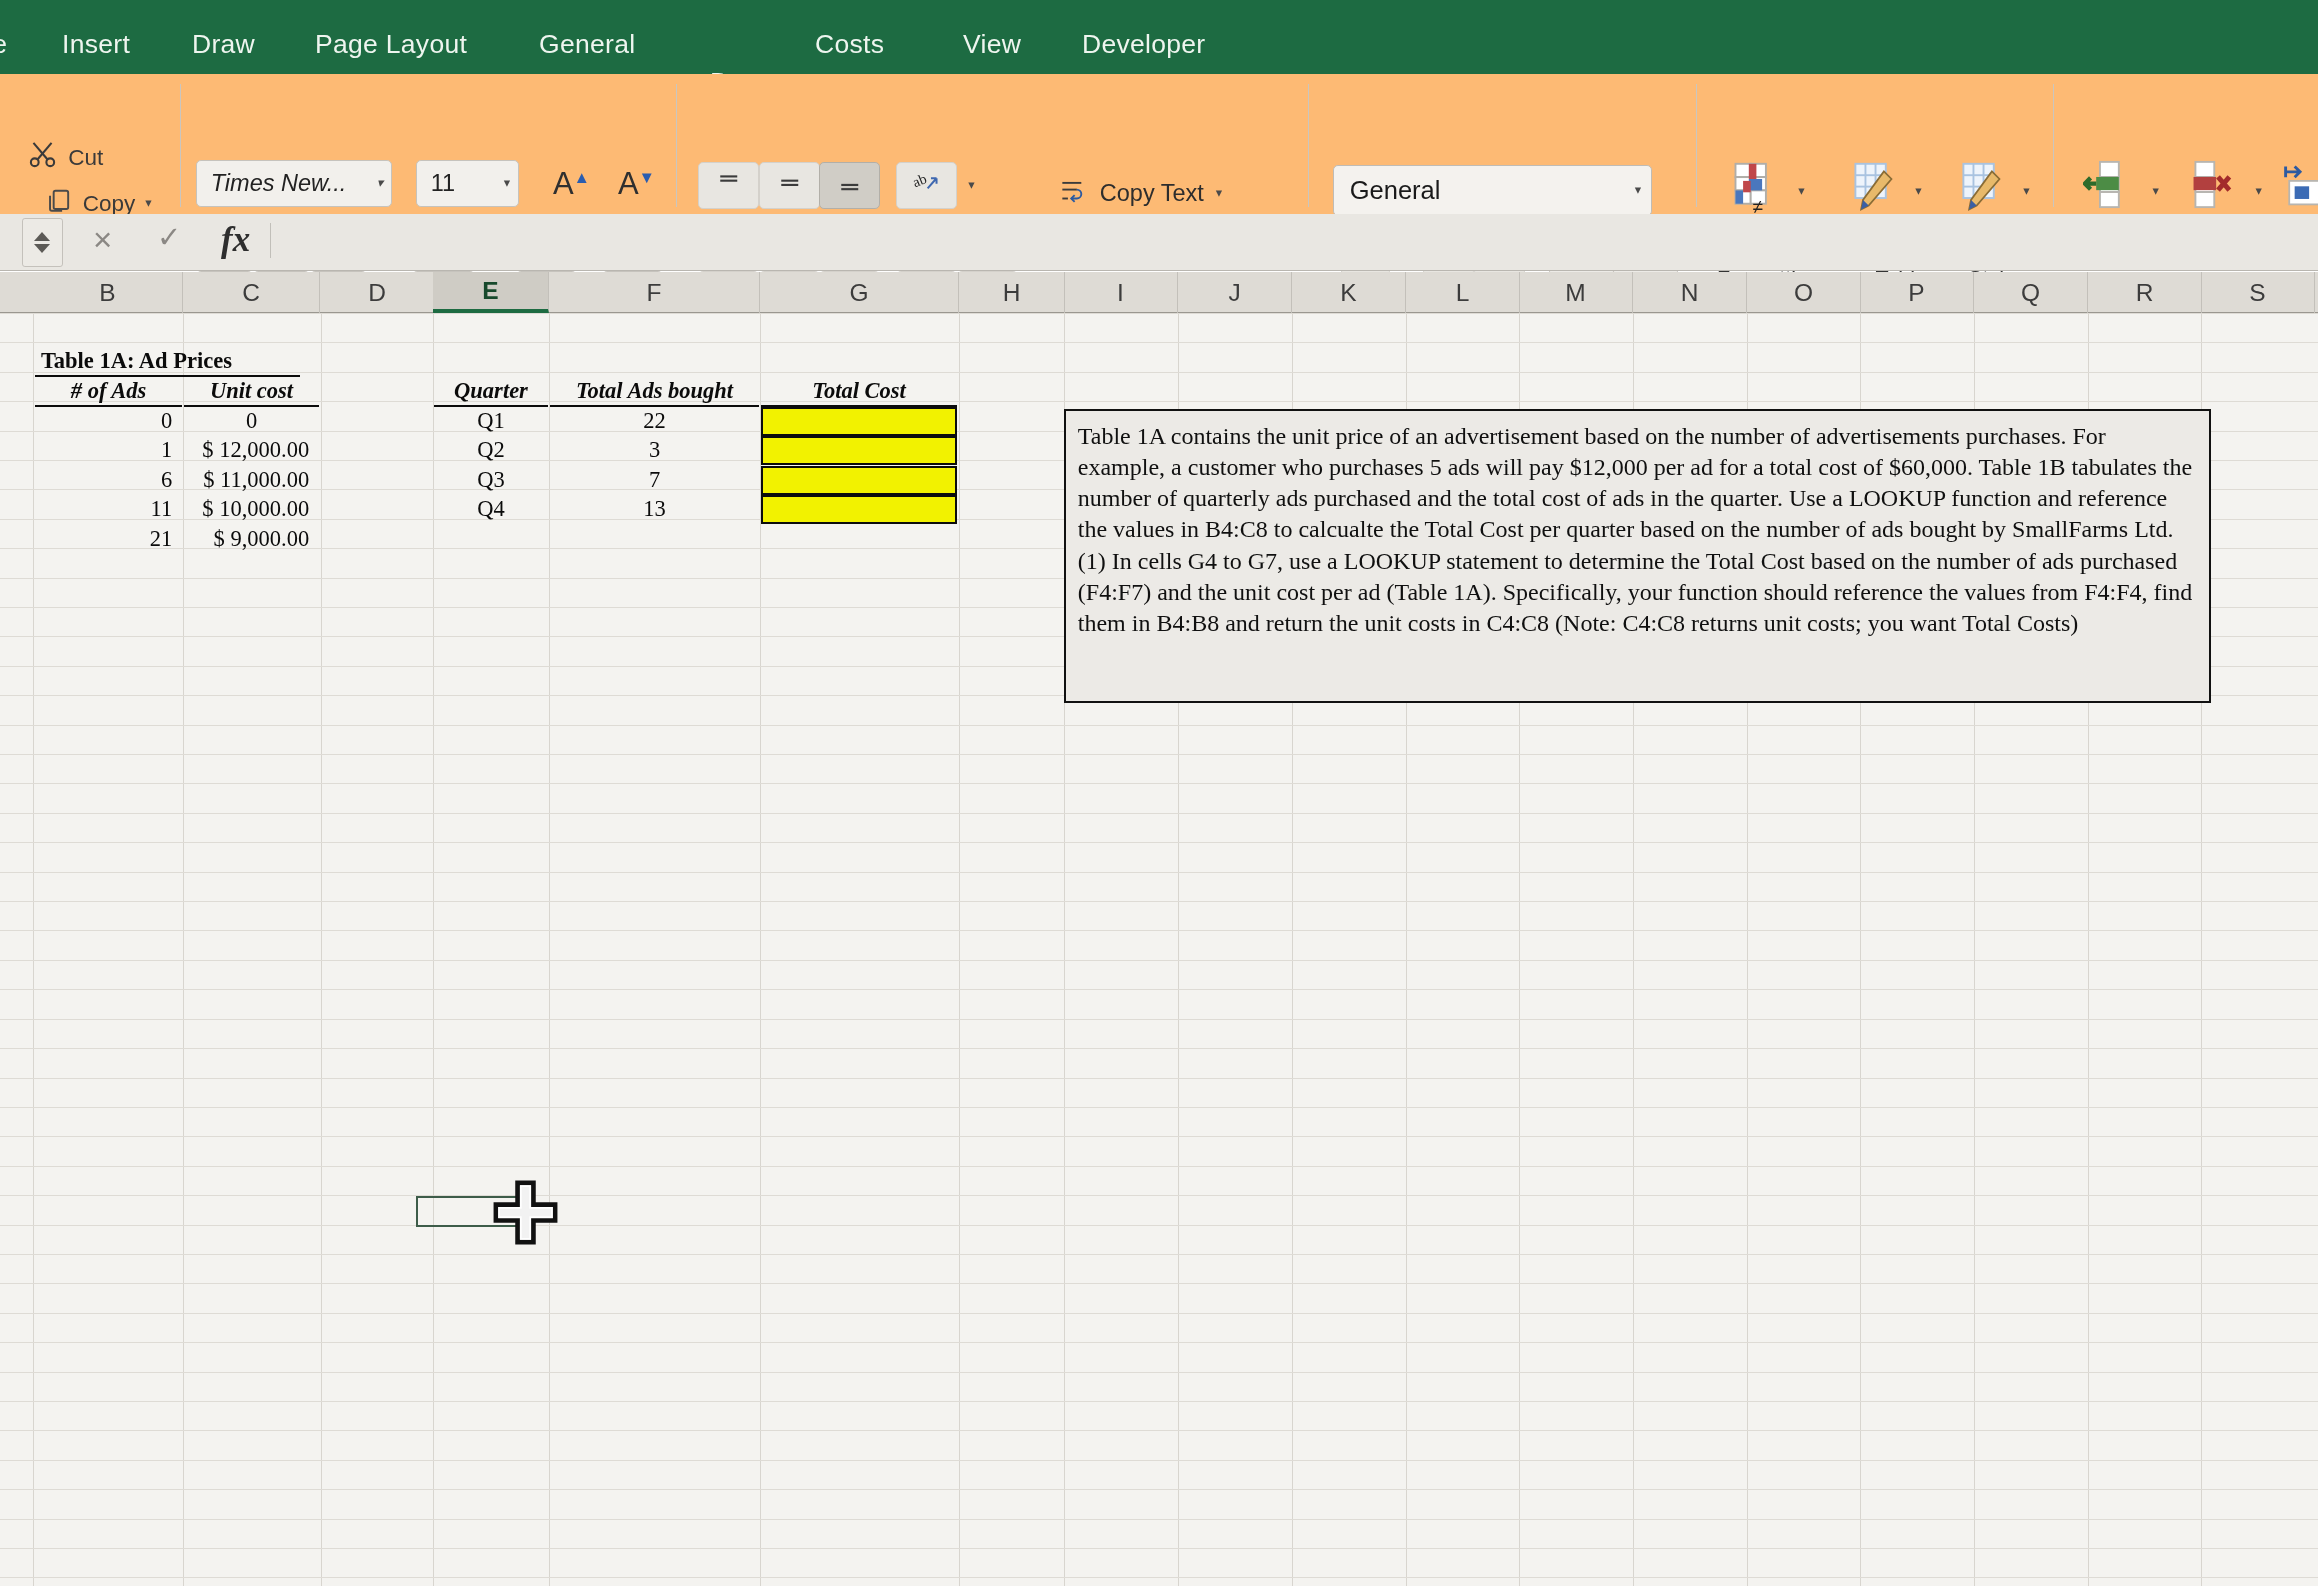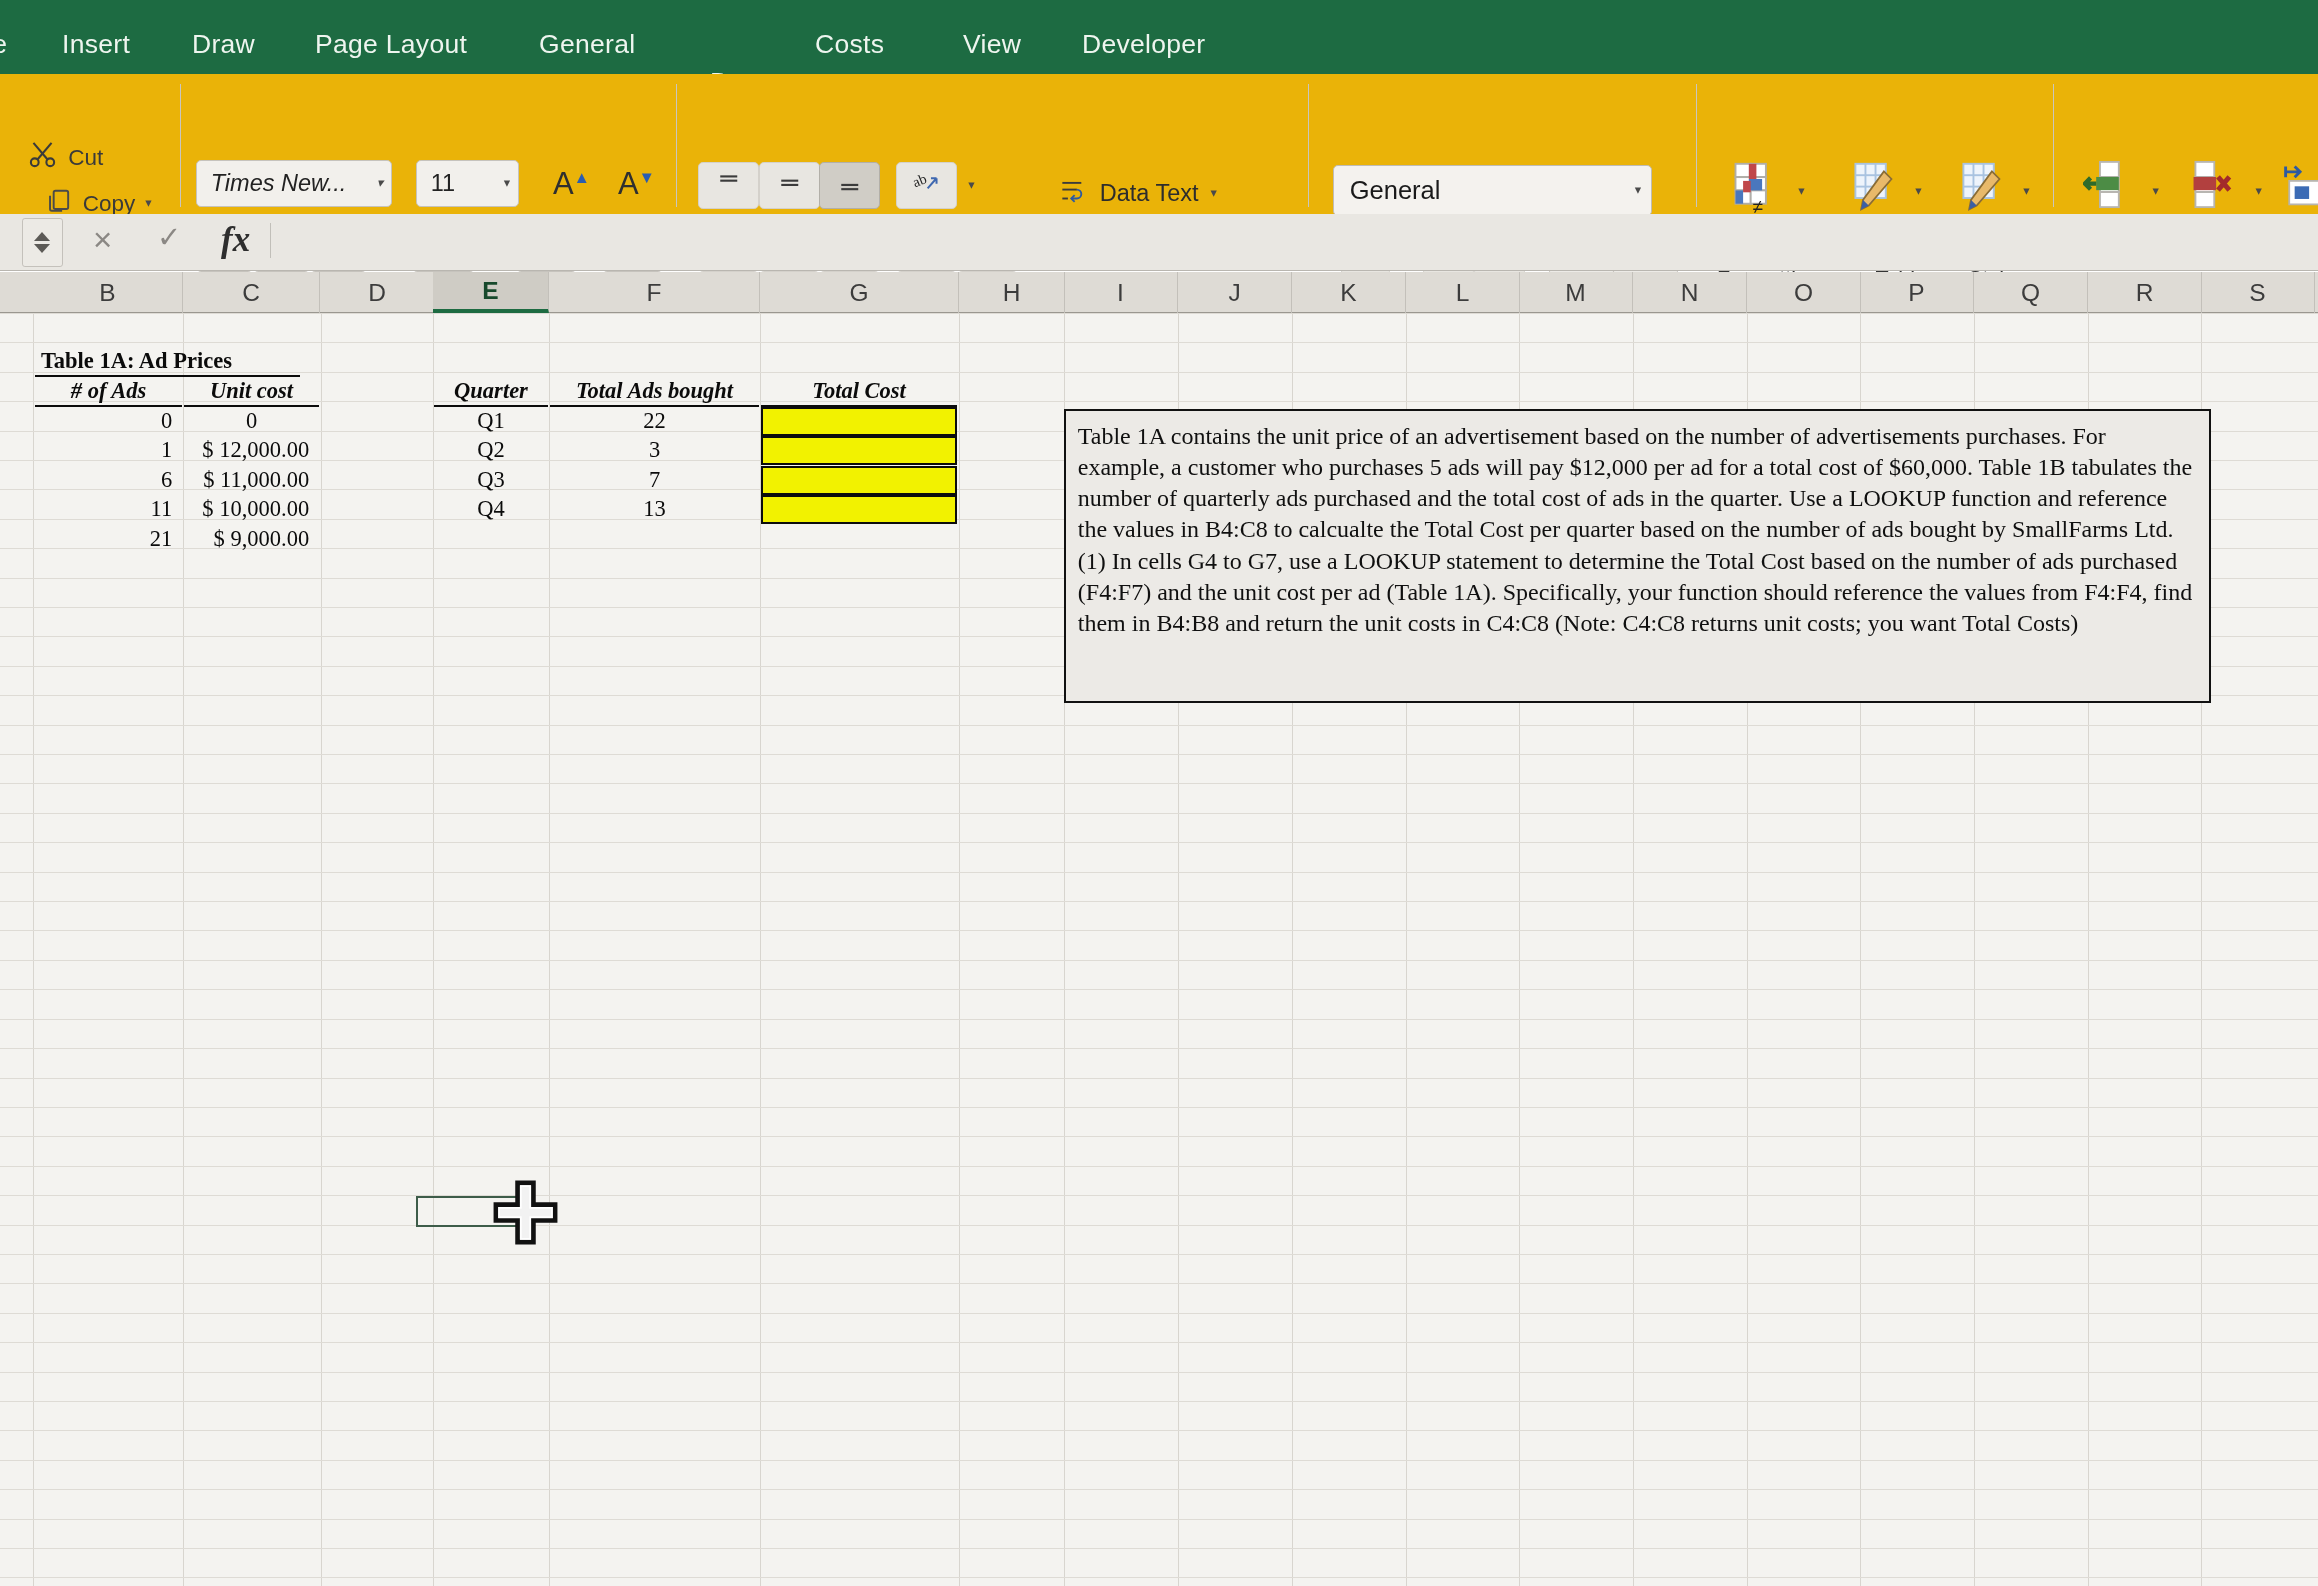--- a/index.html
+++ b/index.html
@@ -30,21 +30,21 @@
   }
   .tab {
     position: absolute; top: 29px;
     color: #eef5ef; font-size: 26.5px; font-weight: 500;
     white-space: nowrap; letter-spacing: 0.3px;
   }
 
   
   .ribbon {
     position: absolute; left: 0; top: 74px; width: 2318px; height: 142px;
-    background: #eab308;
+    background: #fdba74;
     border-bottom: 1px solid #cac7c1;
   }
   .rsep { position: absolute; top: 9.8px; width: 1px; height: 123px; background: #c9c6c0; }
 
   
   .clip-item {
     position: absolute; display: flex; align-items: center; gap: 9.8px;
     font-size: 22.5px; color: #3a3a3a; white-space: nowrap;
   }
   .ic { display: inline-block; position: relative; }
@@ -401,21 +401,21 @@
     <div class="wrapbtn" style="left:1059px; top:103px;">
       <span class="ic">
         <svg width="29" height="27.4" viewBox="0 0 26 24" fill="none" stroke="#2d5aa0" stroke-width="1.7">
           <line x1="3" y1="5" x2="20" y2="5" stroke="#3b3b3b"></line>
             <line x1="3" y1="11" x2="16" y2="11" stroke="#3b3b3b"></line>
           <path d="M16 11 a4 4 0 1 1 0 8 H11"></path>
             <path d="M14 16 L11 19 L14 22"></path>
           <line x1="3" y1="19" x2="8" y2="19" stroke="#3b3b3b"></line>
         </svg>
       </span>
-      <span>Data Text</span>
+      <span>Copy Text</span>
       <span class="caret">▾</span>
     </div>
     <div class="wrapbtn" style="left:1059px; top:167px;">
       <span class="ic">
         <svg width="29" height="25.5" viewBox="0 0 26 22" fill="none" stroke="#3b3b3b" stroke-width="1.5">
           <rect x="3" y="4" width="20" height="14"></rect>
           <path d="M6 11 h14 M8 9 L6 11 L8 13 M18 9 L20 11 L18 13" stroke="#2d5aa0"></path>
         </svg>
       </span>
       <span>Merge &amp; Center</span>

